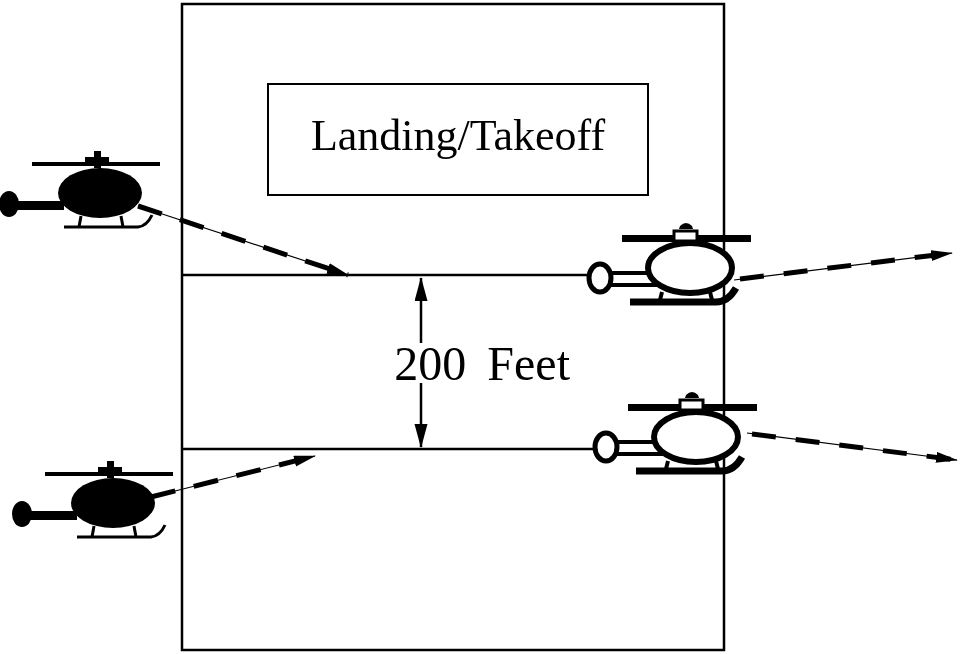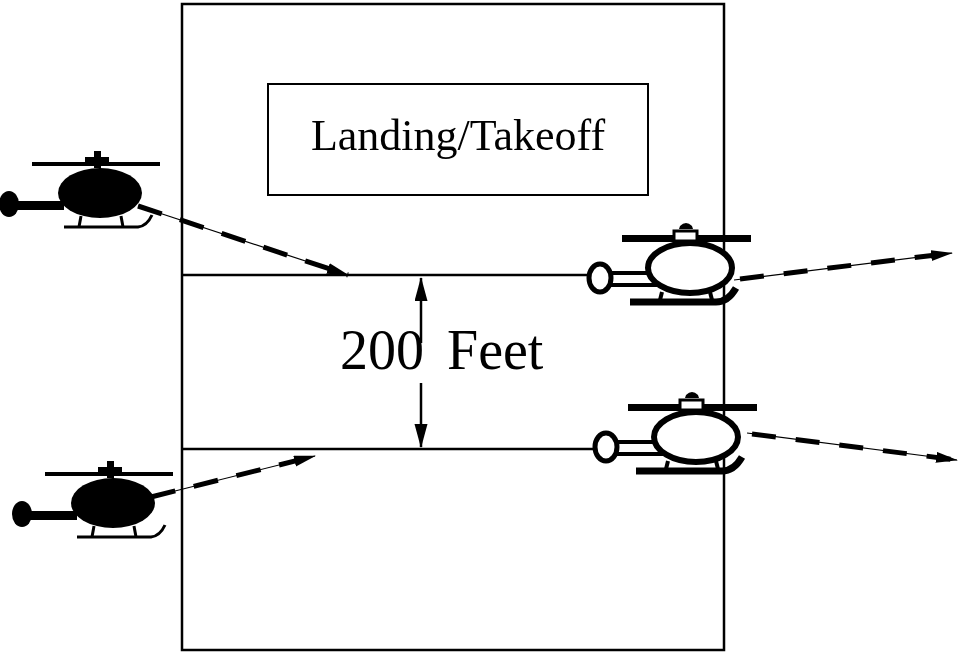--- a/index.html
+++ b/index.html
@@ -29,24 +29,24 @@
     align-items: center;
     justify-content: center;
     padding-bottom: 8px;
     font-size: 44px;
     line-height: 38px;
     text-align: right;
     white-space: nowrap;
   }
   .separation-label {
     position: absolute;
-    left: 340px; top: 328px;
+    left: 340px; top: 342px;
     width: 230px;
-    text-align: left;
-    font-size: 56px;
+    text-align: right;
+    font-size: 48px;
     line-height: 44px;
     word-spacing: 9px;
     white-space: nowrap;
   }
 </style>
 </head>
 <body>
 
 <div id="stage">
 

